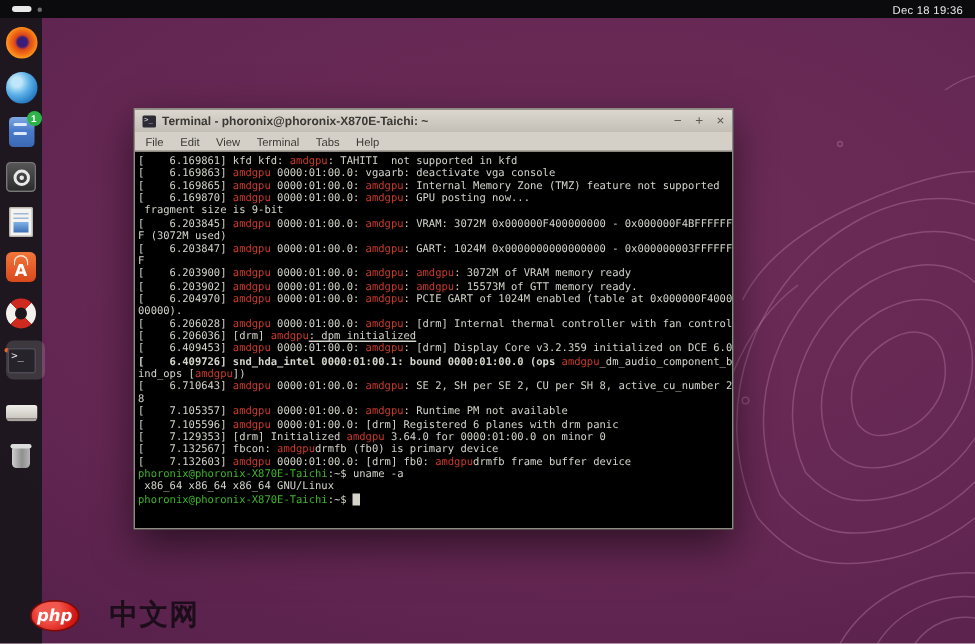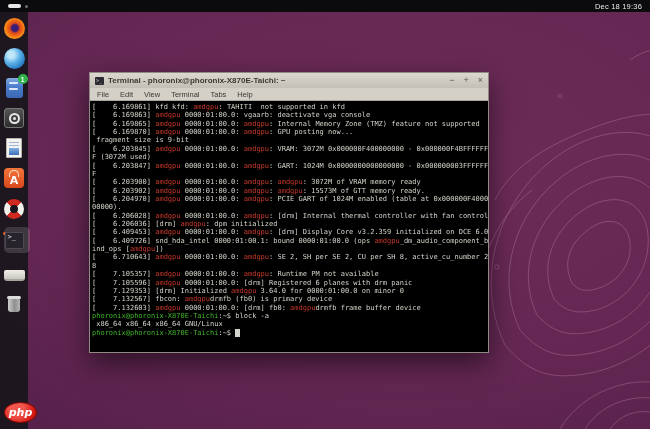--- a/index.html
+++ b/index.html
@@ -66,21 +66,21 @@
     white-space:nowrap; overflow:hidden; }
   .win-controls { display:flex; gap:9px; margin-left:6px; flex:0 0 auto; }
   .win-btn { color:#5c5952; font-size:9px; line-height:9px; cursor:default; }
   .menubar { height:13px; background:#d4d0c8; border-bottom:1px solid #aaa69e; display:flex; align-items:center; gap:11px; padding:0 7px; }
   .menu-item { font-size:7.5px; color:#3a3833; }
   .term { position:absolute; left:0; right:0; top:29px; bottom:0; background:#000; padding:1px 0 0 2px; overflow:hidden;
     font-family:"DejaVu Sans Mono", monospace; font-size:7px; }
   .tline { height:8.37px; line-height:8.37px; white-space:pre; letter-spacing:0; }
 
   
-  .watermark { position:absolute; left:4px; bottom:6px; z-index:40; display:flex; align-items:center; gap:20px; }
+  .watermark { position:absolute; left:20px; bottom:6px; z-index:40; display:flex; align-items:center; gap:20px; }
   .wm-oval { width:33px; height:21px; border-radius:50%;
     background:radial-gradient(circle at 38% 30%, #f2574d 0 30%, #d91c17 70%, #a80f0c 100%);
     border:1px solid #7e0a08; display:flex; align-items:center; justify-content:center;
     color:#fff; font-size:11px; font-weight:bold; font-style:italic; font-family:"DejaVu Sans", sans-serif; }
   .wm-cn { font-size:19px; font-weight:bold; color:rgba(15,8,15,0.82); font-family:"DejaVu Sans", sans-serif; letter-spacing:1px; }
 </style>
 </head>
 <body>
 
 <svg class="contours" viewBox="0 0 650 429">
@@ -187,32 +187,33 @@
       <div class="tline"><span style="color: rgb(212, 212, 203);"> fragment size is 9-bit</span></div>
       <div class="tline"><span style="color: rgb(212, 212, 203);">[    6.203845] </span><span style="color: rgb(200, 57, 43);">amdgpu</span><span style="color: rgb(212, 212, 203);"> 0000:01:00.0: </span><span style="color: rgb(200, 57, 43);">amdgpu</span><span style="color: rgb(212, 212, 203);">: VRAM: 3072M 0x000000F400000000 - 0x000000F4BFFFFFF</span></div>
       <div class="tline"><span style="color: rgb(212, 212, 203);">F (3072M used)</span></div>
       <div class="tline"><span style="color: rgb(212, 212, 203);">[    6.203847] </span><span style="color: rgb(200, 57, 43);">amdgpu</span><span style="color: rgb(212, 212, 203);"> 0000:01:00.0: </span><span style="color: rgb(200, 57, 43);">amdgpu</span><span style="color: rgb(212, 212, 203);">: GART: 1024M 0x0000000000000000 - 0x000000003FFFFFF</span></div>
       <div class="tline"><span style="color: rgb(212, 212, 203);">F</span></div>
       <div class="tline"><span style="color: rgb(212, 212, 203);">[    6.203900] </span><span style="color: rgb(200, 57, 43);">amdgpu</span><span style="color: rgb(212, 212, 203);"> 0000:01:00.0: </span><span style="color: rgb(200, 57, 43);">amdgpu</span><span style="color: rgb(212, 212, 203);">: </span><span style="color: rgb(200, 57, 43);">amdgpu</span><span style="color: rgb(212, 212, 203);">: 3072M of VRAM memory ready</span></div>
       <div class="tline"><span style="color: rgb(212, 212, 203);">[    6.203902] </span><span style="color: rgb(200, 57, 43);">amdgpu</span><span style="color: rgb(212, 212, 203);"> 0000:01:00.0: </span><span style="color: rgb(200, 57, 43);">amdgpu</span><span style="color: rgb(212, 212, 203);">: </span><span style="color: rgb(200, 57, 43);">amdgpu</span><span style="color: rgb(212, 212, 203);">: 15573M of GTT memory ready.</span></div>
       <div class="tline"><span style="color: rgb(212, 212, 203);">[    6.204970] </span><span style="color: rgb(200, 57, 43);">amdgpu</span><span style="color: rgb(212, 212, 203);"> 0000:01:00.0: </span><span style="color: rgb(200, 57, 43);">amdgpu</span><span style="color: rgb(212, 212, 203);">: PCIE GART of 1024M enabled (table at 0x000000F4000</span></div>
       <div class="tline"><span style="color: rgb(212, 212, 203);">00000).</span></div>
       <div class="tline"><span style="color: rgb(212, 212, 203);">[    6.206028] </span><span style="color: rgb(200, 57, 43);">amdgpu</span><span style="color: rgb(212, 212, 203);"> 0000:01:00.0: </span><span style="color: rgb(200, 57, 43);">amdgpu</span><span style="color: rgb(212, 212, 203);">: [drm] Internal thermal controller with fan control</span></div>
-      <div class="tline"><span style="color: rgb(212, 212, 203);">[    6.206036] [drm] </span><span style="color: rgb(200, 57, 43);">amdgpu</span><span style="color: rgb(212, 212, 203);">: dpm initialized</span></div>
+      <div class="tline"><span style="color: rgb(212, 212, 203);">[    6.206036] [drm] </span><span style="color: rgb(200, 57, 43);">amdgpu</span><span style="color: rgb(212, 212, 203); text-decoration: underline;">: dpm initialized</span></div>
       <div class="tline"><span style="color: rgb(212, 212, 203);">[    6.409453] </span><span style="color: rgb(200, 57, 43);">amdgpu</span><span style="color: rgb(212, 212, 203);"> 0000:01:00.0: </span><span style="color: rgb(200, 57, 43);">amdgpu</span><span style="color: rgb(212, 212, 203);">: [drm] Display Core v3.2.359 initialized on DCE 6.0</span></div>
-      <div class="tline"><span style="color: rgb(212, 212, 203);">[    6.409726] snd_hda_intel 0000:01:00.1: bound 0000:01:00.0 (ops </span><span style="color: rgb(200, 57, 43);">amdgpu</span><span style="color: rgb(212, 212, 203);">_dm_audio_component_b</span></div>
+      <div class="tline"><span style="color: rgb(212, 212, 203); font-weight: bold;">[    6.409726] snd_hda_intel 0000:01:00.1: bound 0000:01:00.0 (ops </span><span style="color: rgb(200, 57, 43);">amdgpu</span><span style="color: rgb(212, 212, 203);">_dm_audio_component_b</span></div>
       <div class="tline"><span style="color: rgb(212, 212, 203);">ind_ops [</span><span style="color: rgb(200, 57, 43);">amdgpu</span><span style="color: rgb(212, 212, 203);">])</span></div>
       <div class="tline"><span style="color: rgb(212, 212, 203);">[    6.710643] </span><span style="color: rgb(200, 57, 43);">amdgpu</span><span style="color: rgb(212, 212, 203);"> 0000:01:00.0: </span><span style="color: rgb(200, 57, 43);">amdgpu</span><span style="color: rgb(212, 212, 203);">: SE 2, SH per SE 2, CU per SH 8, active_cu_number 2</span></div>
       <div class="tline"><span style="color: rgb(212, 212, 203);">8</span></div>
       <div class="tline"><span style="color: rgb(212, 212, 203);">[    7.105357] </span><span style="color: rgb(200, 57, 43);">amdgpu</span><span style="color: rgb(212, 212, 203);"> 0000:01:00.0: </span><span style="color: rgb(200, 57, 43);">amdgpu</span><span style="color: rgb(212, 212, 203);">: Runtime PM not available</span></div>
       <div class="tline"><span style="color: rgb(212, 212, 203);">[    7.105596] </span><span style="color: rgb(200, 57, 43);">amdgpu</span><span style="color: rgb(212, 212, 203);"> 0000:01:00.0: [drm] Registered 6 planes with drm panic</span></div>
       <div class="tline"><span style="color: rgb(212, 212, 203);">[    7.129353] [drm] Initialized </span><span style="color: rgb(200, 57, 43);">amdgpu</span><span style="color: rgb(212, 212, 203);"> 3.64.0 for 0000:01:00.0 on minor 0</span></div>
       <div class="tline"><span style="color: rgb(212, 212, 203);">[    7.132567] fbcon: </span><span style="color: rgb(200, 57, 43);">amdgpu</span><span style="color: rgb(212, 212, 203);">drmfb (fb0) is primary device</span></div>
       <div class="tline"><span style="color: rgb(212, 212, 203);">[    7.132603] </span><span style="color: rgb(200, 57, 43);">amdgpu</span><span style="color: rgb(212, 212, 203);"> 0000:01:00.0: [drm] fb0: </span><span style="color: rgb(200, 57, 43);">amdgpu</span><span style="color: rgb(212, 212, 203);">drmfb frame buffer device</span></div>
-      <div class="tline"><span style="color: rgb(63, 180, 42);">phoronix@phoronix-X870E-Taichi</span><span style="color: rgb(212, 212, 203);">:~$ block -a</span></div>
+      <div class="tline"><span style="color: rgb(63, 180, 42);">phoronix@phoronix-X870E-Taichi</span><span style="color: rgb(212, 212, 203);">:~$ uname -a</span></div>
       <div class="tline"><span style="color: rgb(212, 212, 203);"> x86_64 x86_64 x86_64 GNU/Linux</span></div>
       <div class="tline"><span style="color: rgb(63, 180, 42);">phoronix@phoronix-X870E-Taichi</span><span style="color: rgb(212, 212, 203);">:~$ </span><span style="background: rgb(212, 212, 203); color: rgb(0, 0, 0);">&nbsp;</span></div>
     </div>
 </div>
 
 <div class="watermark">
   <div class="wm-oval">php</div>
+  <div class="wm-cn">中文网</div>
 </div>
 
 </body></html>

